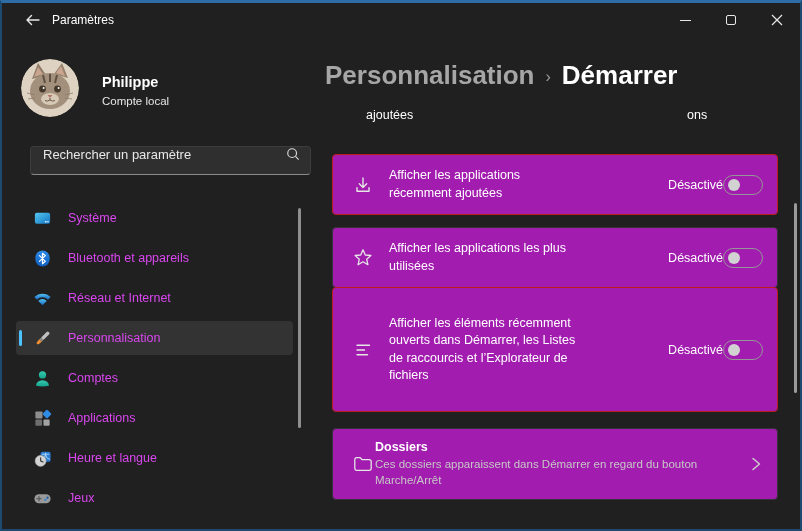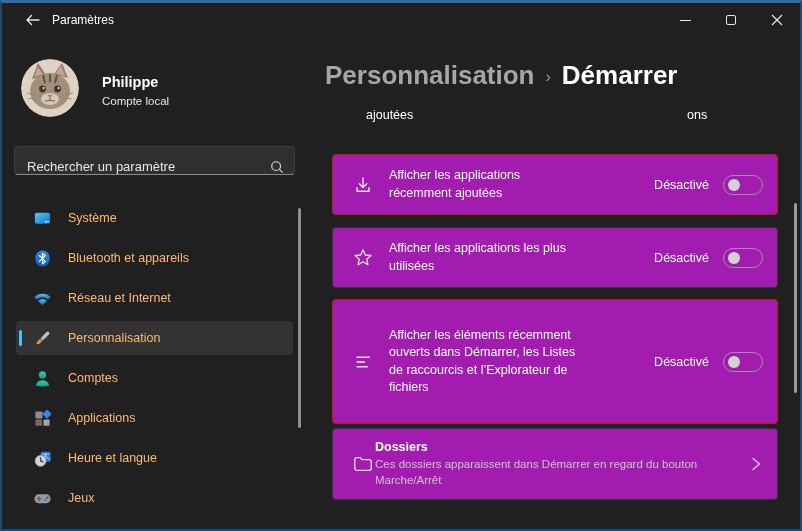--- a/index.html
+++ b/index.html
@@ -17,56 +17,56 @@
   .win-controls { position:absolute; right:0; top:0; display:flex; height:34px; }
   .win-btn { width:46px; height:34px; display:flex; align-items:center; justify-content:center; }
   .min-glyph { width:11px; height:1px; background:#e8e8e8; display:block; }
   .max-glyph { width:10px; height:10px; border:1px solid #e8e8e8; border-radius:2px; display:block; }
   
   .avatar { position:absolute; left:19px; top:56px; width:58px; height:58px;
     border-radius:50%; overflow:hidden; }
   .user-name { position:absolute; left:100px; top:71px; font-size:14.5px; font-weight:bold; }
   .user-type { position:absolute; left:100px; top:92px; font-size:11.5px; color:#e6e6e6; }
   
-  .search-box { position:absolute; left:12px; top:143px; width:281px; height:29px;
+  .search-box { position:absolute; left:28px; top:143px; width:281px; height:29px;
     background:#2f2f2f; border:1px solid #3c3c3c; border-bottom:1px solid #8a8a8a;
-    border-radius:4px; display:flex; align-items:flex-end; }
+    border-radius:4px; display:flex; align-items:flex-start; }
   .search-box input { flex:1; background:transparent; border:none; outline:none;
     color:#fff; font-size:13px; padding:0 8px 0 12px; font-family:inherit; }
   .search-box input::placeholder { color:#e8e8e8; opacity:1; }
   .search-ic { margin-right:10px; display:flex; }
   
   .nav { position:absolute; left:14px; top:198px; width:277px; }
   .nav-item { position:relative; height:34px; margin-bottom:6px; border-radius:4px;
     display:flex; align-items:center; padding-left:16px; cursor:pointer; }
   .nav-item.selected { background:#333333; }
   .nav-item.selected .accent-pill { position:absolute; left:3px; top:9px; width:3px;
     height:16px; border-radius:2px; background:#4cc2ff; }
   .nav-ic { width:20px; height:20px; display:flex; align-items:center; justify-content:center; }
-  .nav-label { margin-left:16px; font-size:12.5px; color:#fdba74; }
+  .nav-label { margin-left:16px; font-size:12.5px; color:#d946ef; }
   .side-scrollbar { position:absolute; left:296px; top:205px; width:3px; height:220px;
     background:#8f8f8f; border-radius:2px; }
   
   .breadcrumb { position:absolute; left:323px; top:57px; display:flex; align-items:center; }
   .bc-parent { font-size:26px; font-weight:600; color:#a6a6a6; cursor:pointer; }
   .bc-sep { font-size:16px; color:#9a9a9a; margin:0 11px; transform:translateY(1px); }
   .bc-current { font-size:26px; font-weight:600; color:#ffffff; }
   .frag-left { position:absolute; left:364px; top:105px; font-size:12.5px; color:#fff; }
   .frag-right { position:absolute; left:685px; top:105px; font-size:12.5px; color:#fff;text-align:center; }
   
   .card { position:absolute; left:330px; width:446px; background:#a21caf;
     border:1px solid #343434; border-radius:4px; display:flex; align-items:center; }
   .card.hl { border:1px solid #bc1d19; }
   .card1 { top:151px; height:61px; }
   .card2 { top:224px; height:61px; }
-  .card3 { top:296px; height:125px; }
+  .card3 { top:284px; height:125px; }
   .card4 { top:425px; height:72px; cursor:pointer; }
   .icon-cell { width:24px; margin-left:18px; display:flex; justify-content:center; flex-shrink:0; }
   .label-cell { margin-left:14px; font-size:12.5px; line-height:17.5px; width:195px; color:#fff; }
-  .right-cell { margin-left:auto; margin-right:14px; display:flex; align-items:center; gap:14px; }
+  .right-cell { margin-left:auto; margin-right:14px; display:flex; align-items:center; }
   .status-label { font-size:12.5px; color:#fff; }
   .toggle { width:40px; height:20px; border:1px solid #969696; border-radius:10px;
     position:relative; cursor:pointer; flex-shrink:0; }
   .toggle .knob { position:absolute; left:4px; top:3px; width:12px; height:12px;
     border-radius:50%; background:#d2d2d2; }
   .folders-text { width:352px; }
   .folders-title { font-size:12.5px; font-weight:bold; margin-bottom:3px; }
   .folders-desc { font-size:11.5px; line-height:15.5px; color:#c7c7c7; }
   .chevron-cell { margin-left:auto; margin-right:14px; display:flex; }
   .main-scrollbar { position:absolute; left:792px; top:200px; width:3px; height:190px;

